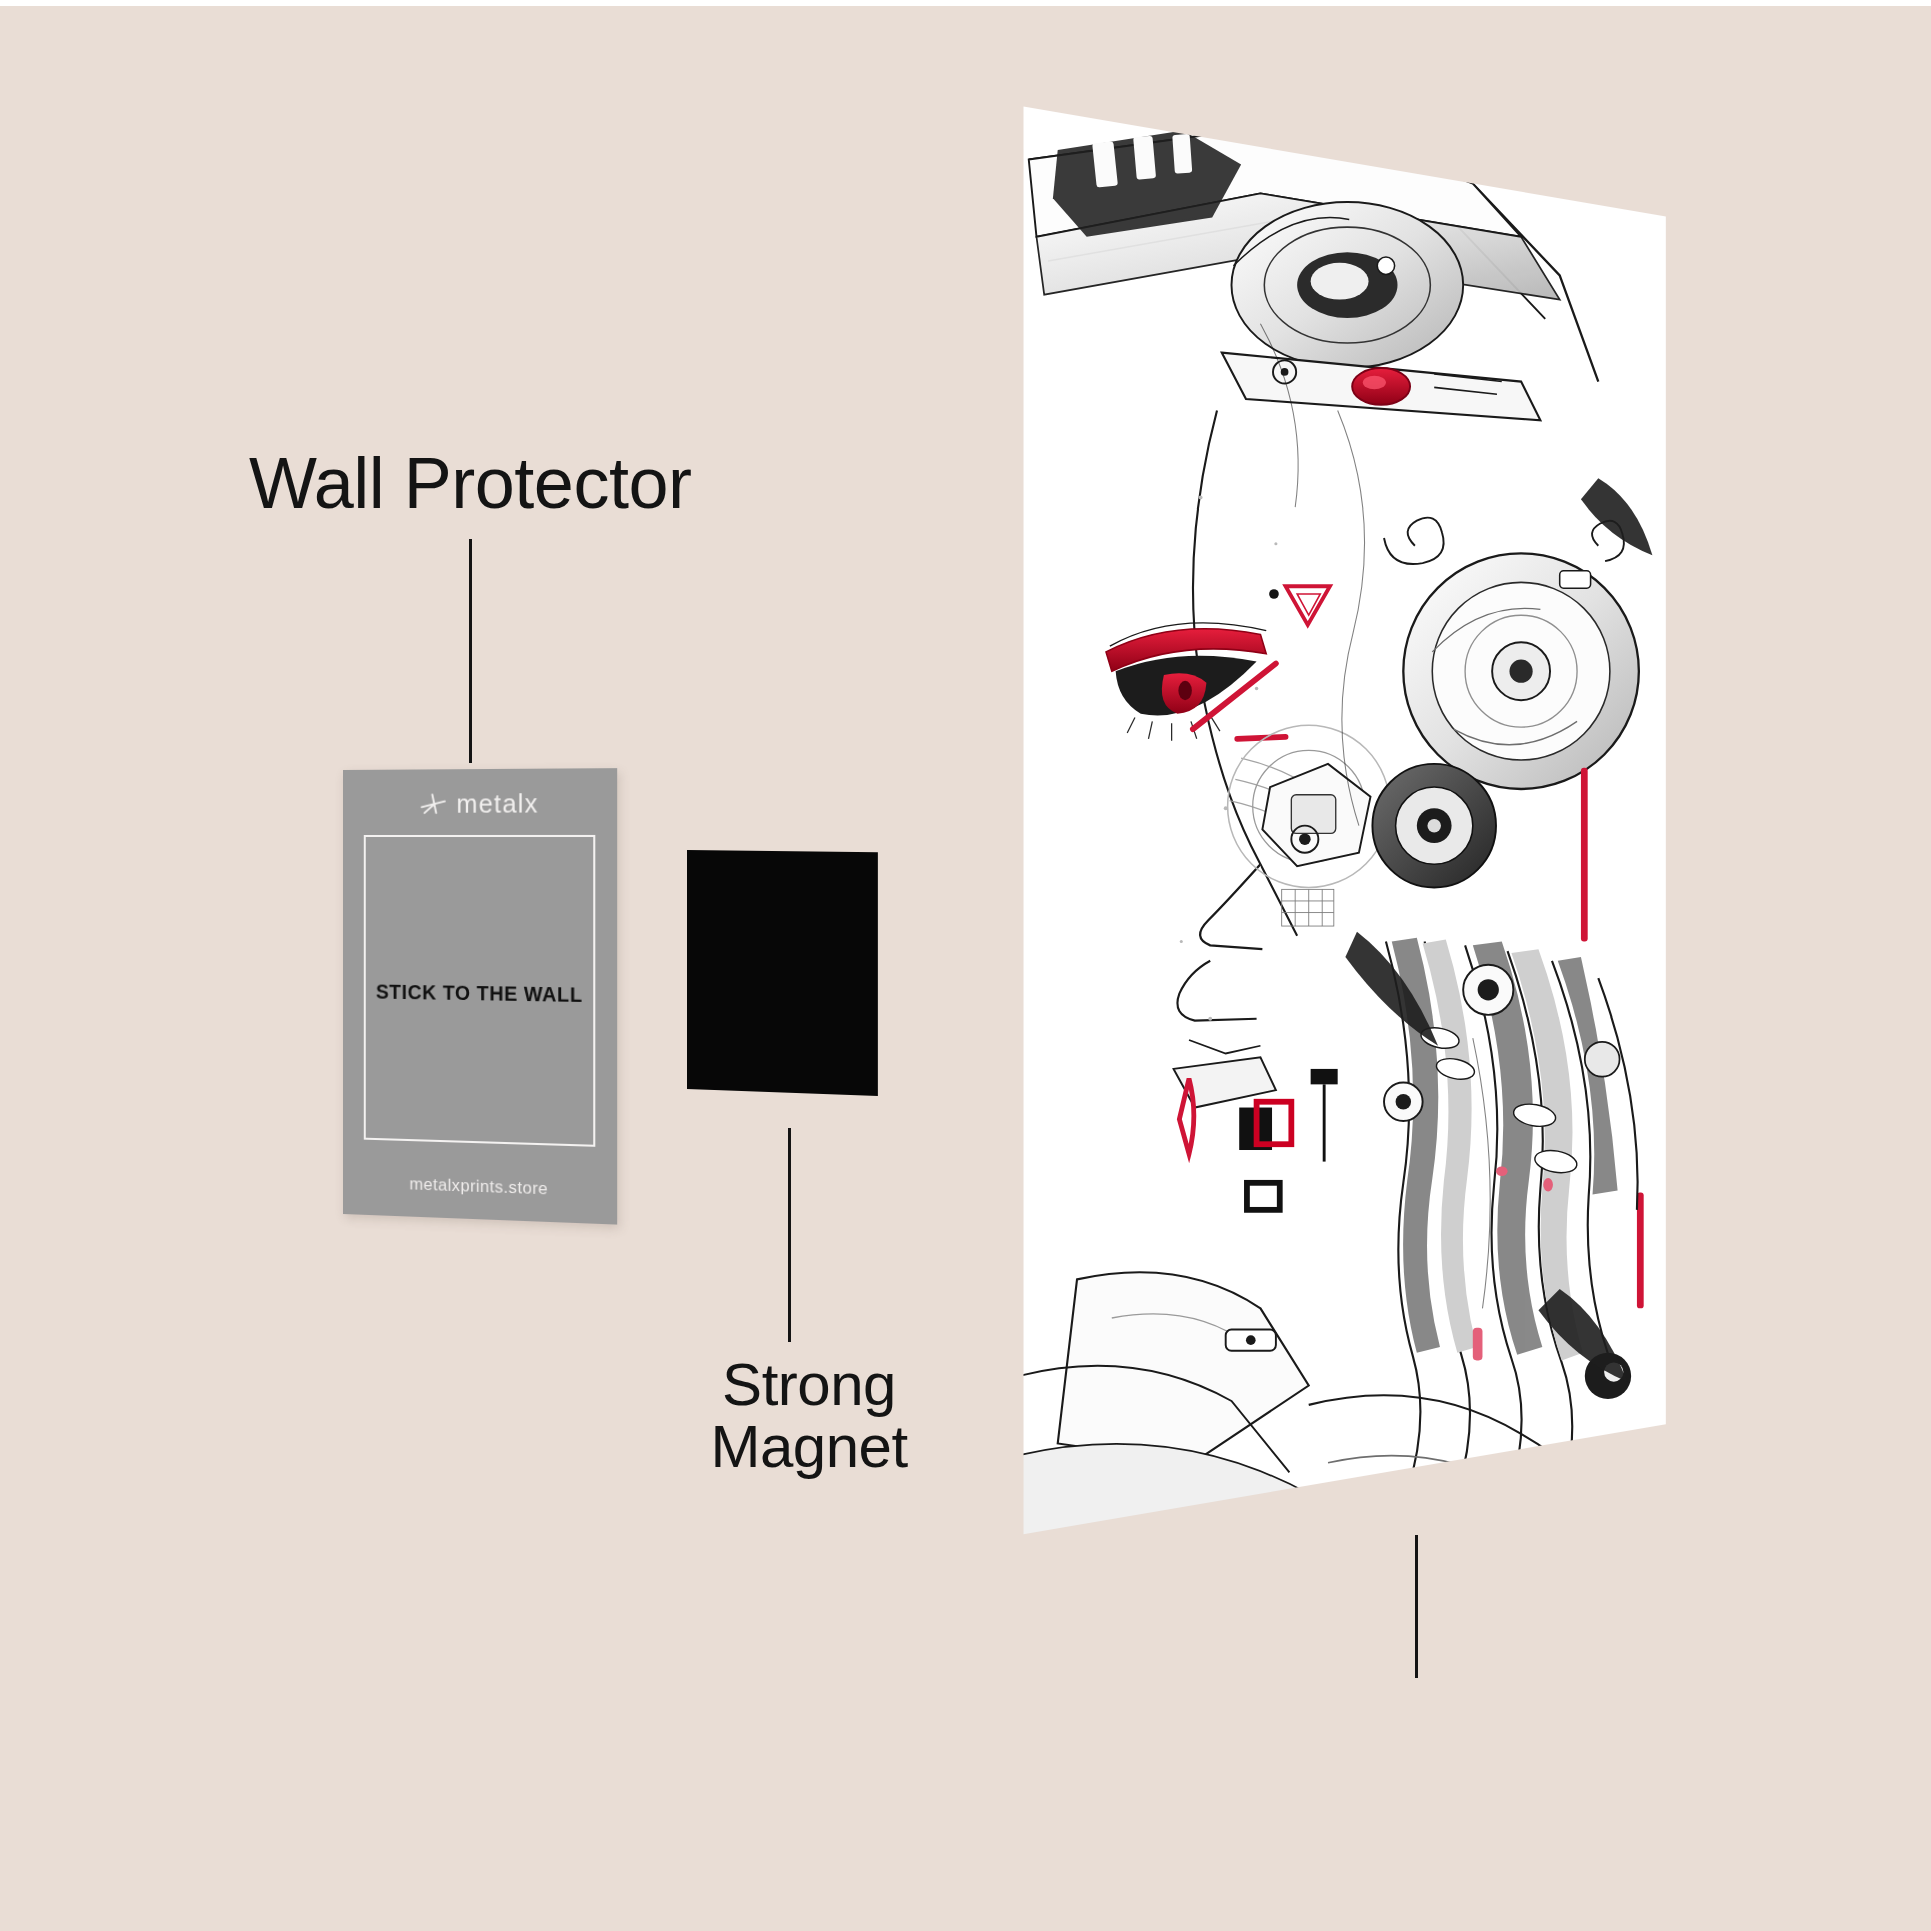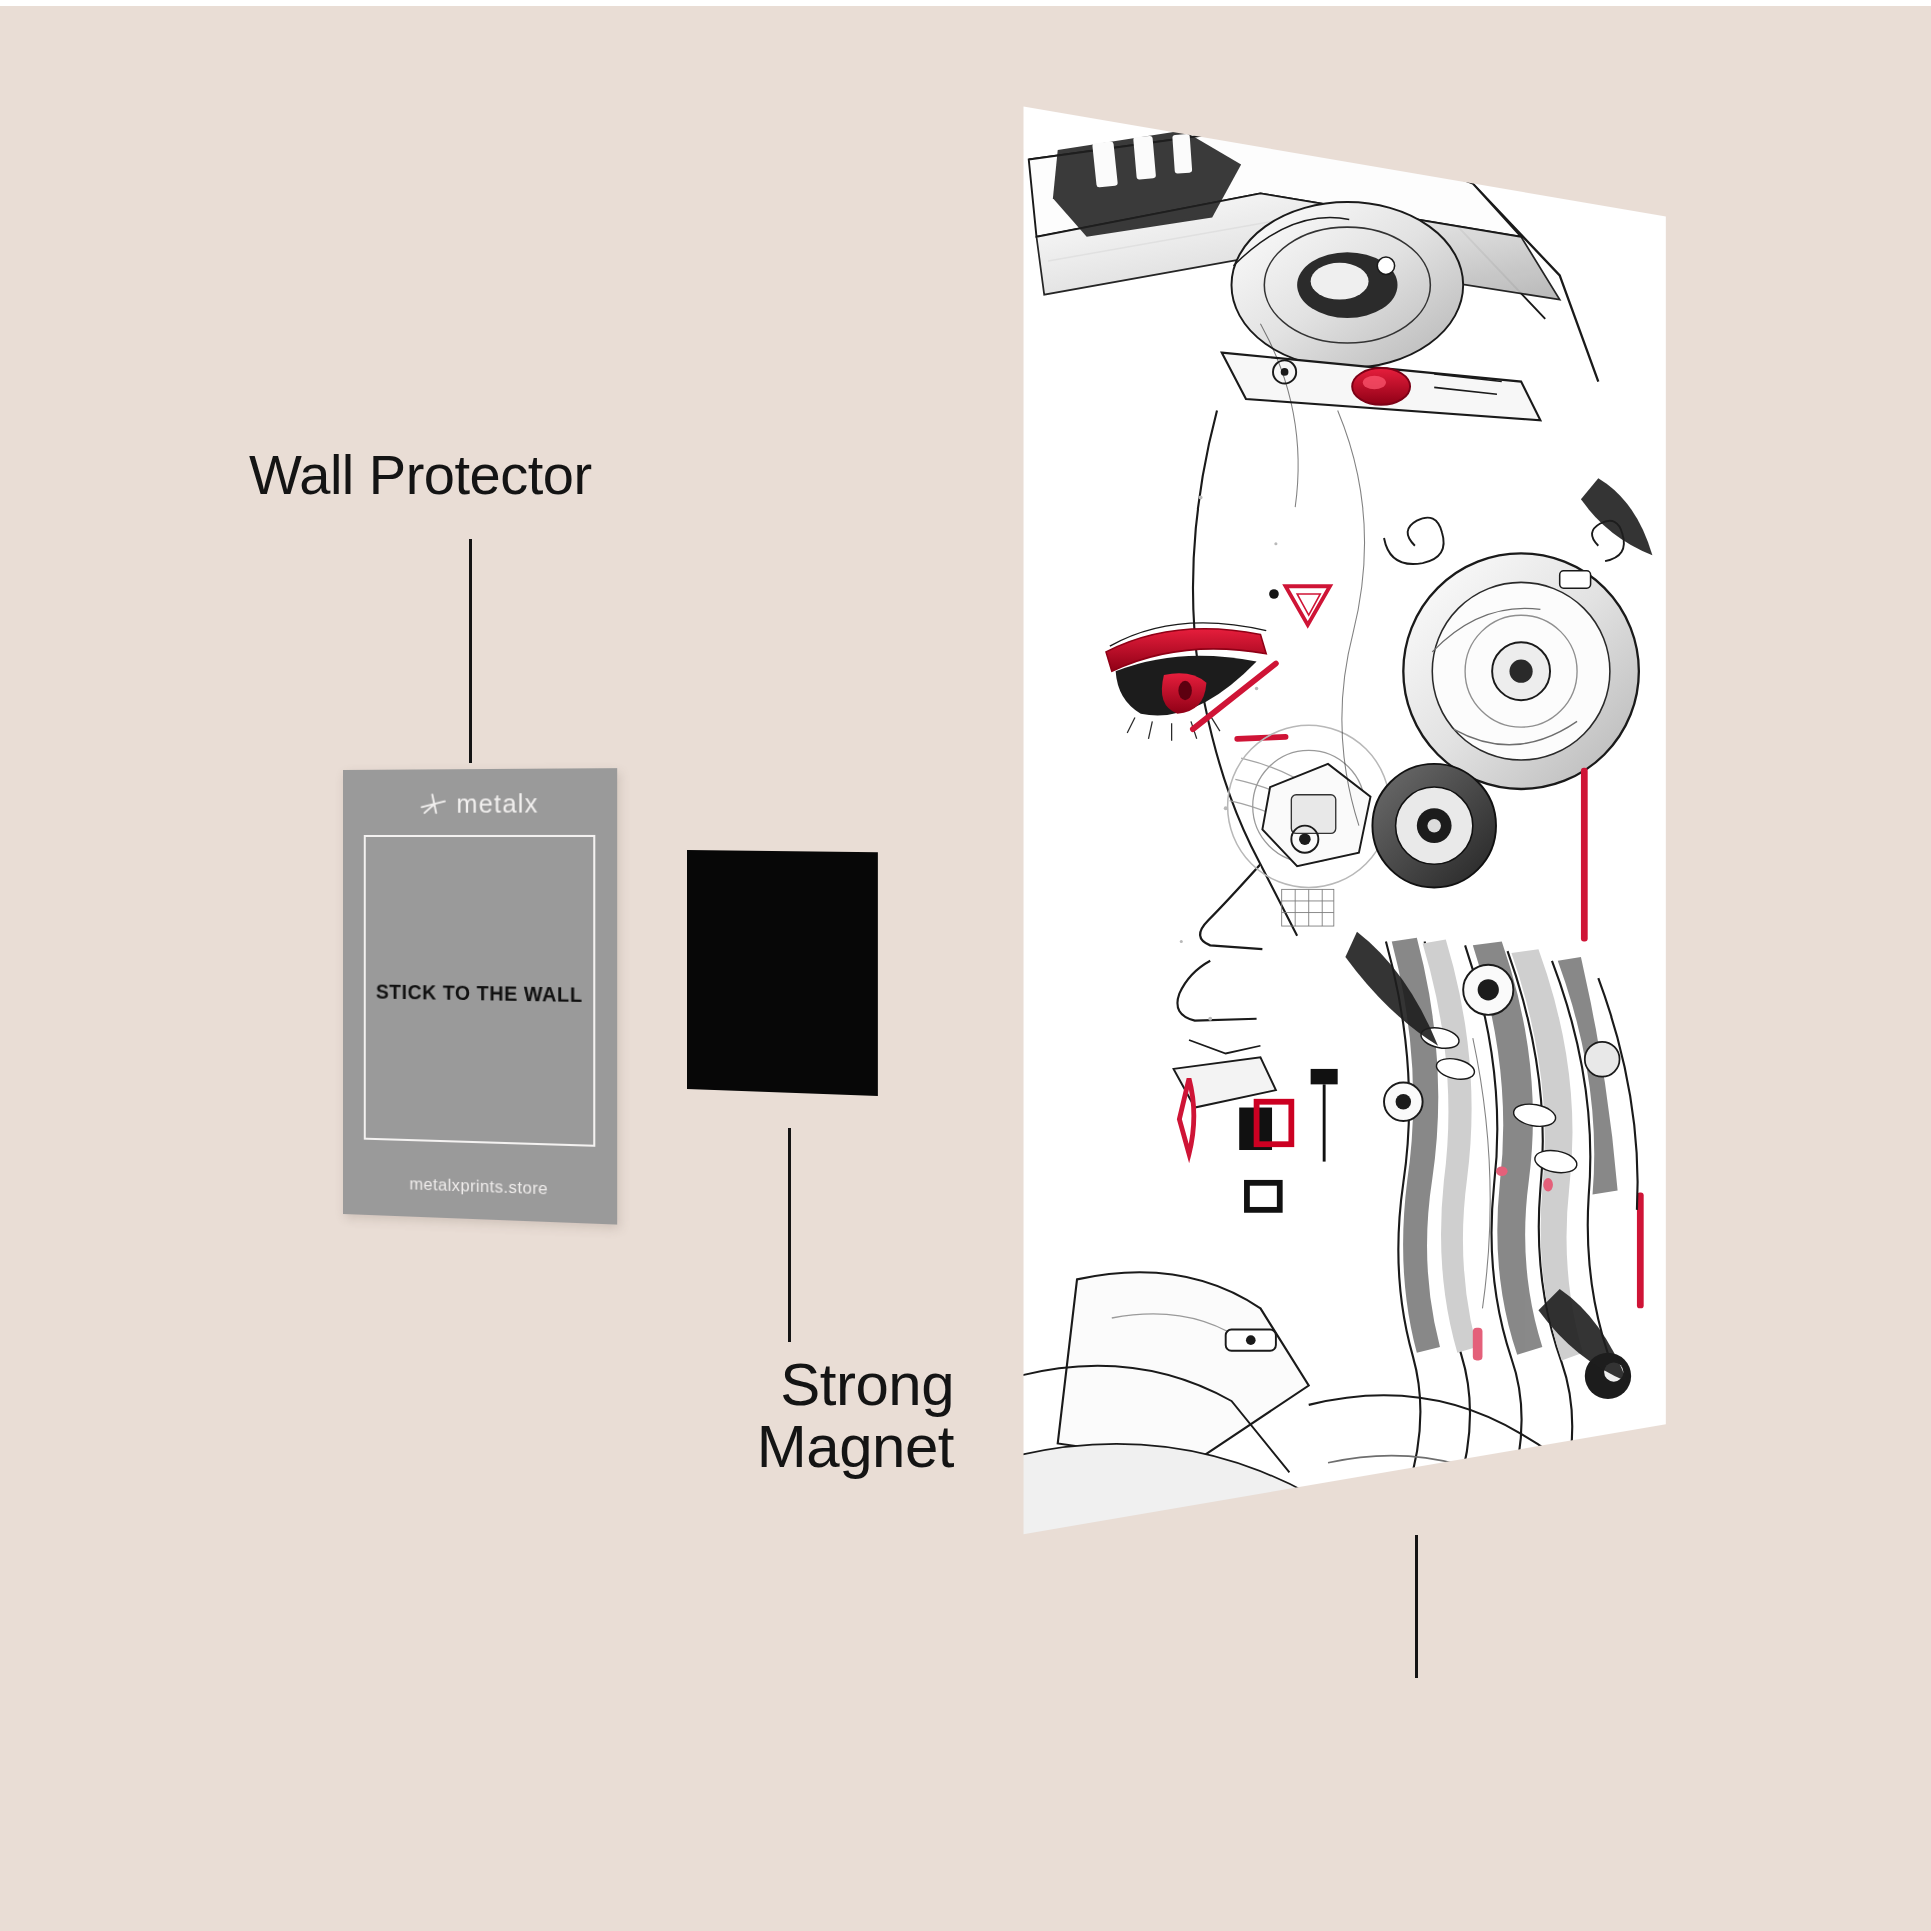--- a/index.html
+++ b/index.html
@@ -26,26 +26,26 @@
   .callout {
     position: absolute;
     color: #141414;
     font-weight: 400;
     letter-spacing: -0.5px;
     white-space: pre-line;
     line-height: 1.04;
   }
   #label-wall-protector {
     left: 249px; top: 446px;
-    font-size: 56px;
+    font-size: 72px;
   }
   #label-strong-magnet {
     left: 664px; top: 1354px;
     font-size: 60px;
-    text-align: right;
+    text-align: center;
     width: 290px;
   }
   #label-metal-poster {
     left: 1218px; top: 1688px;
     font-size: 60px;
   }
 
   .leader {
     position: absolute;
     background: #141414;

